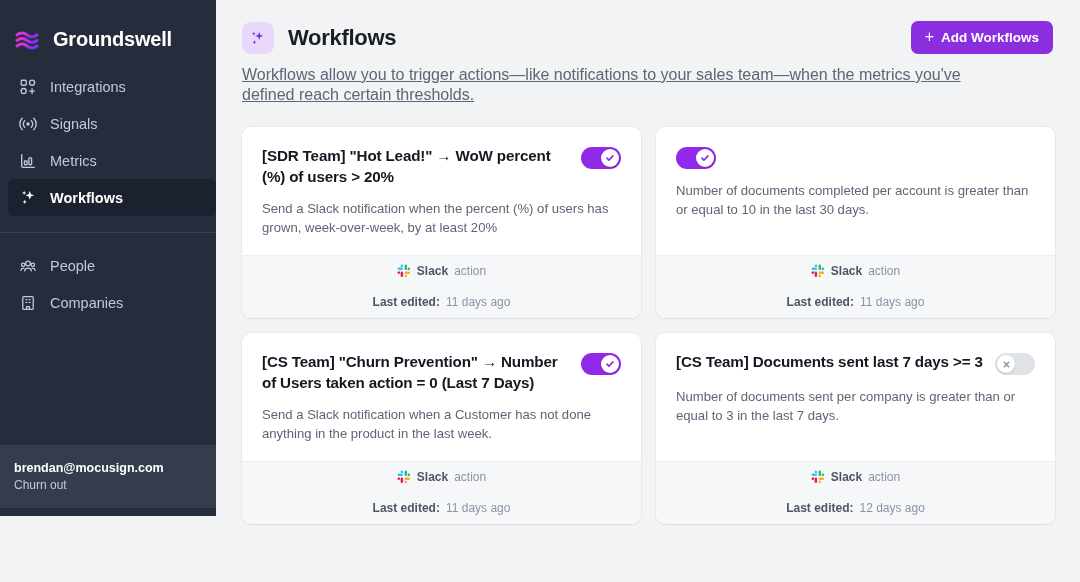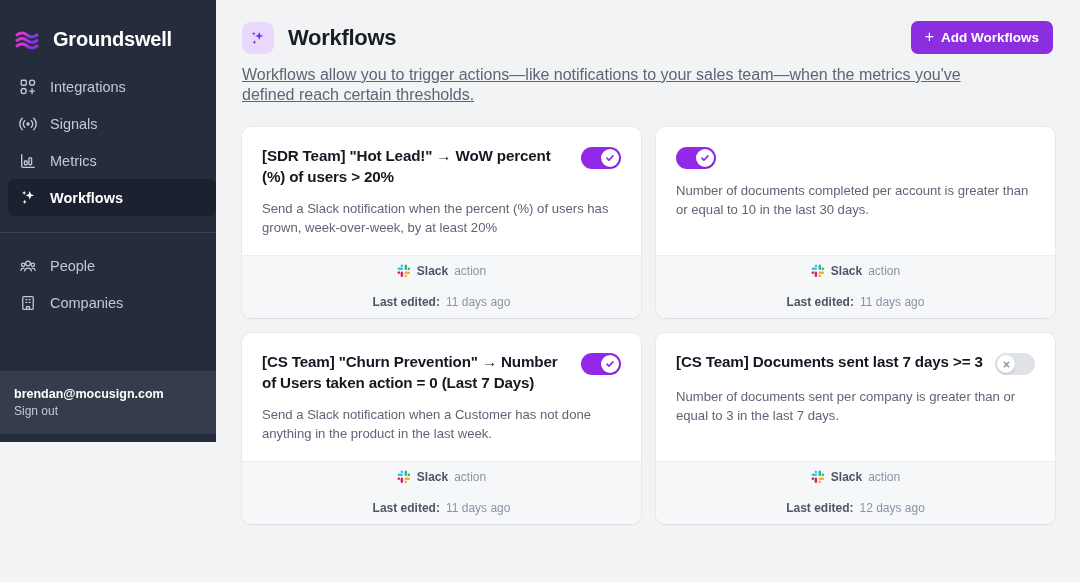--- a/index.html
+++ b/index.html
@@ -6,21 +6,21 @@
   html, body {
     width: 1080px; height: 582px;
     font-family: "Liberation Sans", sans-serif;
     background: #f1f3f5;
     overflow: hidden;
   }
   .app { display: flex; width: 1080px; height: 582px; }
 
   
   .sidebar {
-    width: 216px; height: 442px;
+    width: 216px; height: 516px;
     background: #252c3c;
     display: flex; flex-direction: column;
     position: relative;
     flex: 0 0 216px;
   }
   .brand {
     display: flex; align-items: center; gap: 9px;
     padding: 17px 0 0 14px;
     height: 62px;
   }
@@ -250,21 +250,21 @@
             <path d="M7.6 6.2h1.2M11.2 6.2h1.2M7.6 9.3h1.2M11.2 9.3h1.2" stroke-linecap="round"></path>
             <path d="M8.4 17.2v-3.3h3.2v3.3"></path>
           </svg>
         </span>
         <span>Companies</span>
       </div>
     </nav>
 
     <div class="sidebar-footer">
       <div class="footer-email">brendan@mocusign.com</div>
-      <div class="footer-signout">Sign out</div>
+      <div class="footer-signout">Churn out</div>
     </div>
   </aside>
 
   <main class="main">
 
     <div class="topbar">
       <span class="title-icon">
         <svg viewBox="0 0 20 20" width="18" height="18" fill="#7b2ff7">
           <path d="M11.3 3.2l1.25 3.25L15.8 7.7l-3.25 1.25L11.3 12.2l-1.25-3.25L6.8 7.7l3.25-1.25z"></path>
           <path d="M5.4 3.0l.62 1.6 1.6.62-1.6.62-.62 1.6-.62-1.6L3.2 5.22l1.58-.62z"></path>

